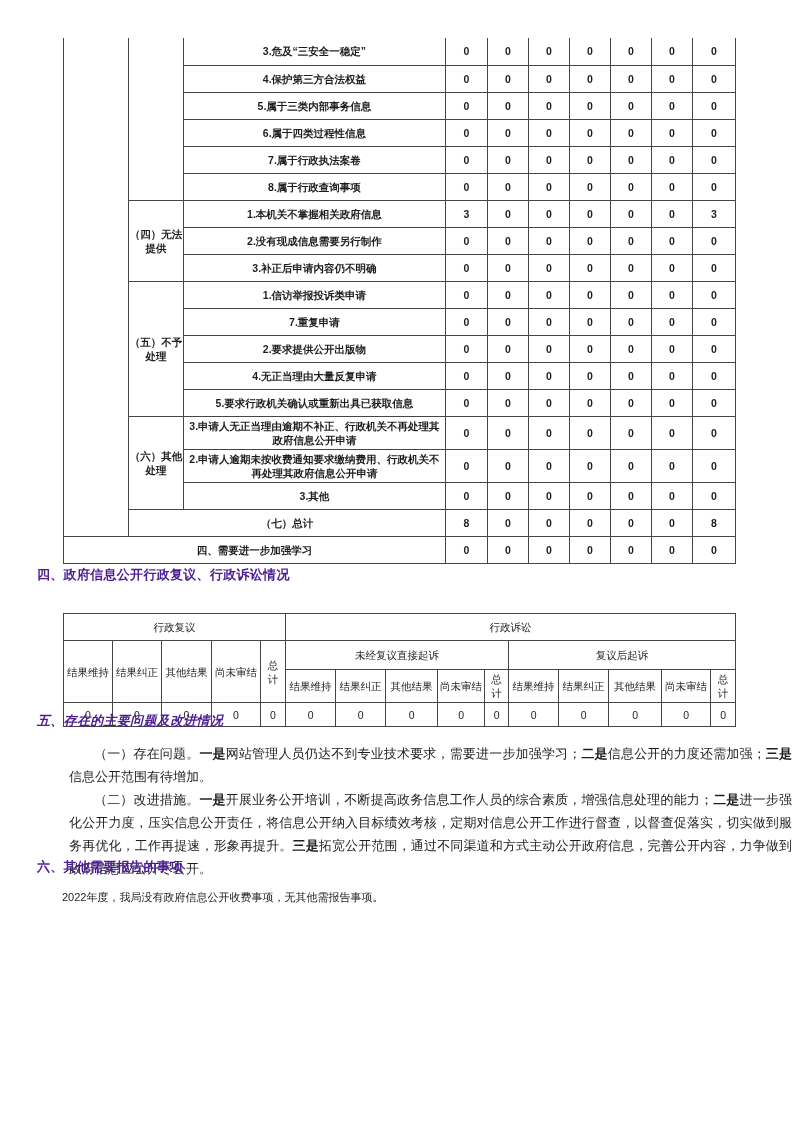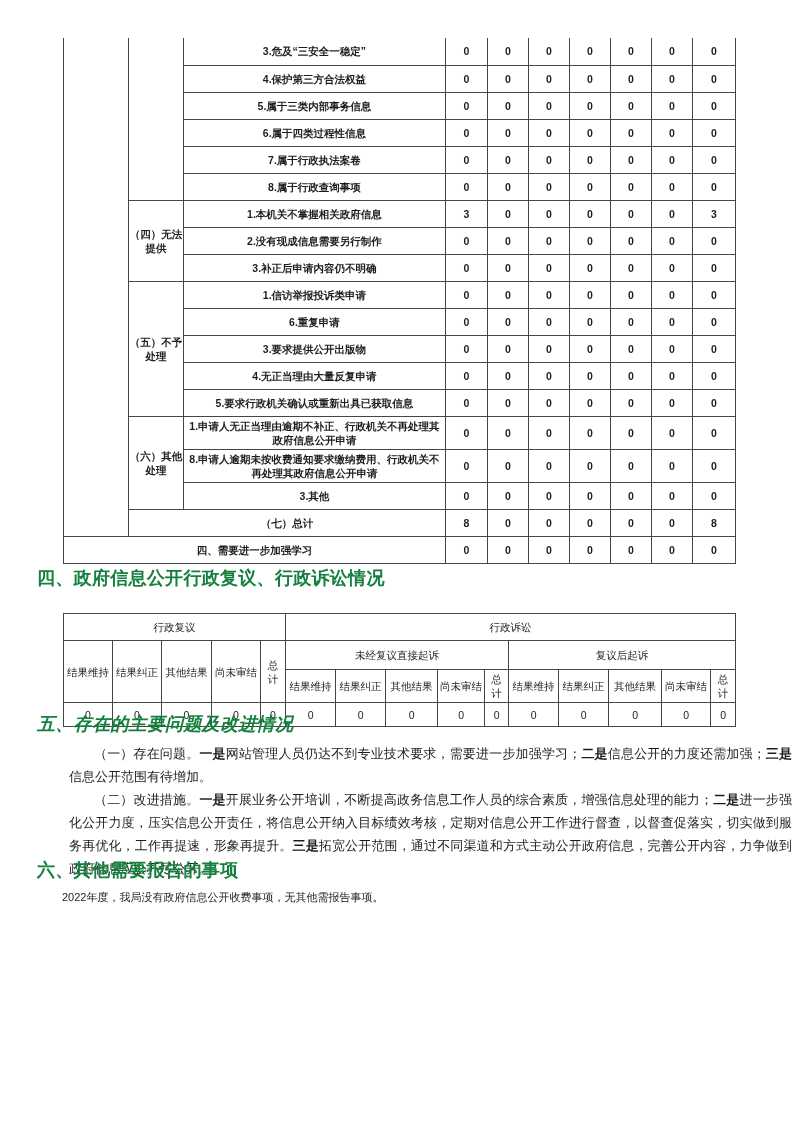--- a/index.html
+++ b/index.html
@@ -22,21 +22,21 @@
   
   #t1 { position:absolute; left:63px; top:38px; width:672px;font-weight:bold; }
   #t1 tr { height:27px; }
   #t1 tr.first-row td { border-top:none; }   
   #t1 td.category-cell { padding:4px 0; }
   #t1 td.total-label-cell, #t1 td.carryover-label-cell { height:24px; }
 
   
   .sec-title {
     position:absolute; left:37px;
-    font-size:18px; font-weight:bold; color:#15803d;
+    font-size:13px; font-weight:bold; color:#4c1d95;
     letter-spacing:0.3px;
   }
   #h4 { top:566px; }
   #h5 { top:712px;font-style:italic; }
   #h6 { top:858px; }
 
   
   #t2 { position:absolute; left:63px; top:591px; width:672px;margin-top:22px; }
   #t2 tr.r1 { height:27px; }
   #t2 tr.r2 { height:29px; }
@@ -172,31 +172,31 @@
           <td class="row-label-cell">1.信访举报投诉类申请</td>
           <td class="value-cell">0</td>
           <td class="value-cell">0</td>
           <td class="value-cell">0</td>
           <td class="value-cell">0</td>
           <td class="value-cell">0</td>
           <td class="value-cell">0</td>
           <td class="value-cell">0</td>
         </tr>
         <tr>
-          <td class="row-label-cell">6.重复申请</td>
-          <td class="value-cell">0</td>
-          <td class="value-cell">0</td>
-          <td class="value-cell">0</td>
-          <td class="value-cell">0</td>
-          <td class="value-cell">0</td>
-          <td class="value-cell">0</td>
-          <td class="value-cell">0</td>
-        </tr>
-        <tr>
-          <td class="row-label-cell">3.要求提供公开出版物</td>
+          <td class="row-label-cell">7.重复申请</td>
+          <td class="value-cell">0</td>
+          <td class="value-cell">0</td>
+          <td class="value-cell">0</td>
+          <td class="value-cell">0</td>
+          <td class="value-cell">0</td>
+          <td class="value-cell">0</td>
+          <td class="value-cell">0</td>
+        </tr>
+        <tr>
+          <td class="row-label-cell">2.要求提供公开出版物</td>
           <td class="value-cell">0</td>
           <td class="value-cell">0</td>
           <td class="value-cell">0</td>
           <td class="value-cell">0</td>
           <td class="value-cell">0</td>
           <td class="value-cell">0</td>
           <td class="value-cell">0</td>
         </tr>
         <tr>
           <td class="row-label-cell">4.无正当理由大量反复申请</td>
@@ -213,31 +213,31 @@
           <td class="value-cell">0</td>
           <td class="value-cell">0</td>
           <td class="value-cell">0</td>
           <td class="value-cell">0</td>
           <td class="value-cell">0</td>
           <td class="value-cell">0</td>
           <td class="value-cell">0</td>
         </tr>
         <tr>
           <td class="category-cell" rowspan="3">（六）其他处理</td>
-          <td class="row-label-cell">1.申请人无正当理由逾期不补正、行政机关不再处理其政府信息公开申请</td>
-          <td class="value-cell">0</td>
-          <td class="value-cell">0</td>
-          <td class="value-cell">0</td>
-          <td class="value-cell">0</td>
-          <td class="value-cell">0</td>
-          <td class="value-cell">0</td>
-          <td class="value-cell">0</td>
-        </tr>
-        <tr>
-          <td class="row-label-cell">8.申请人逾期未按收费通知要求缴纳费用、行政机关不再处理其政府信息公开申请</td>
+          <td class="row-label-cell">3.申请人无正当理由逾期不补正、行政机关不再处理其政府信息公开申请</td>
+          <td class="value-cell">0</td>
+          <td class="value-cell">0</td>
+          <td class="value-cell">0</td>
+          <td class="value-cell">0</td>
+          <td class="value-cell">0</td>
+          <td class="value-cell">0</td>
+          <td class="value-cell">0</td>
+        </tr>
+        <tr>
+          <td class="row-label-cell">2.申请人逾期未按收费通知要求缴纳费用、行政机关不再处理其政府信息公开申请</td>
           <td class="value-cell">0</td>
           <td class="value-cell">0</td>
           <td class="value-cell">0</td>
           <td class="value-cell">0</td>
           <td class="value-cell">0</td>
           <td class="value-cell">0</td>
           <td class="value-cell">0</td>
         </tr>
         <tr>
           <td class="row-label-cell">3.其他</td>

